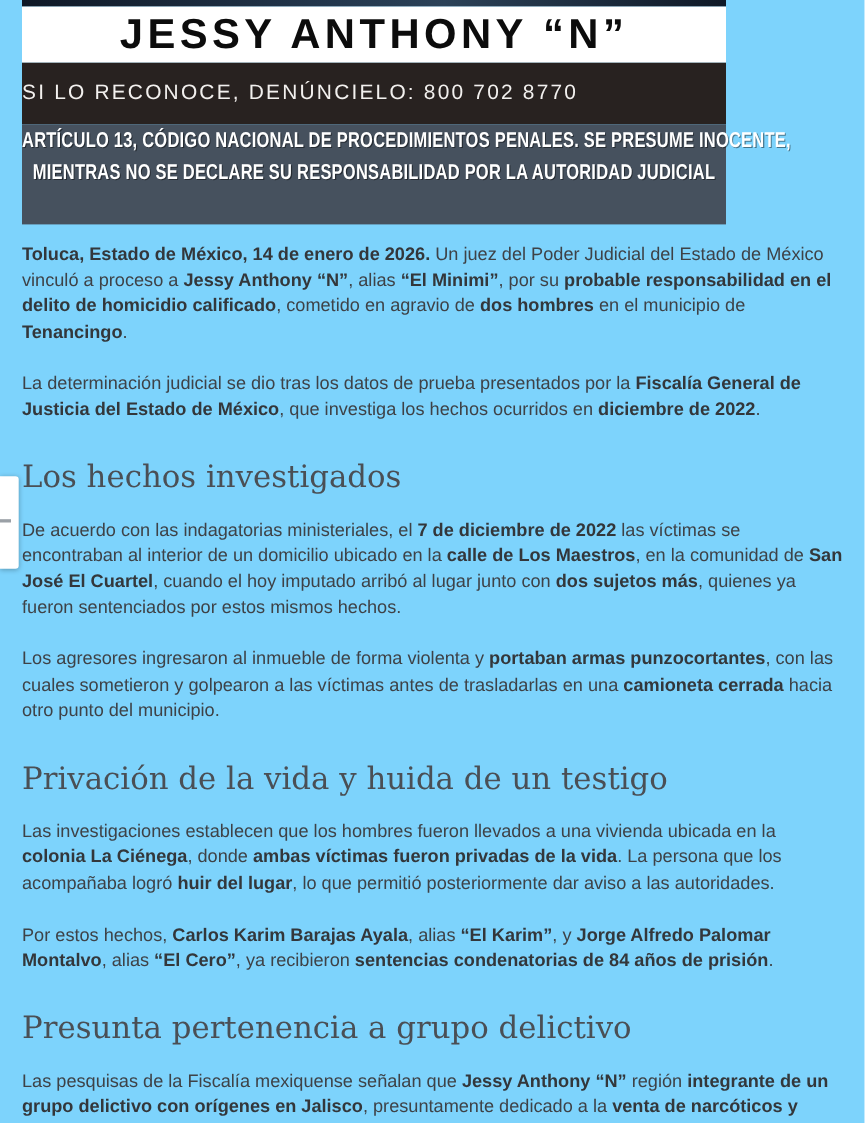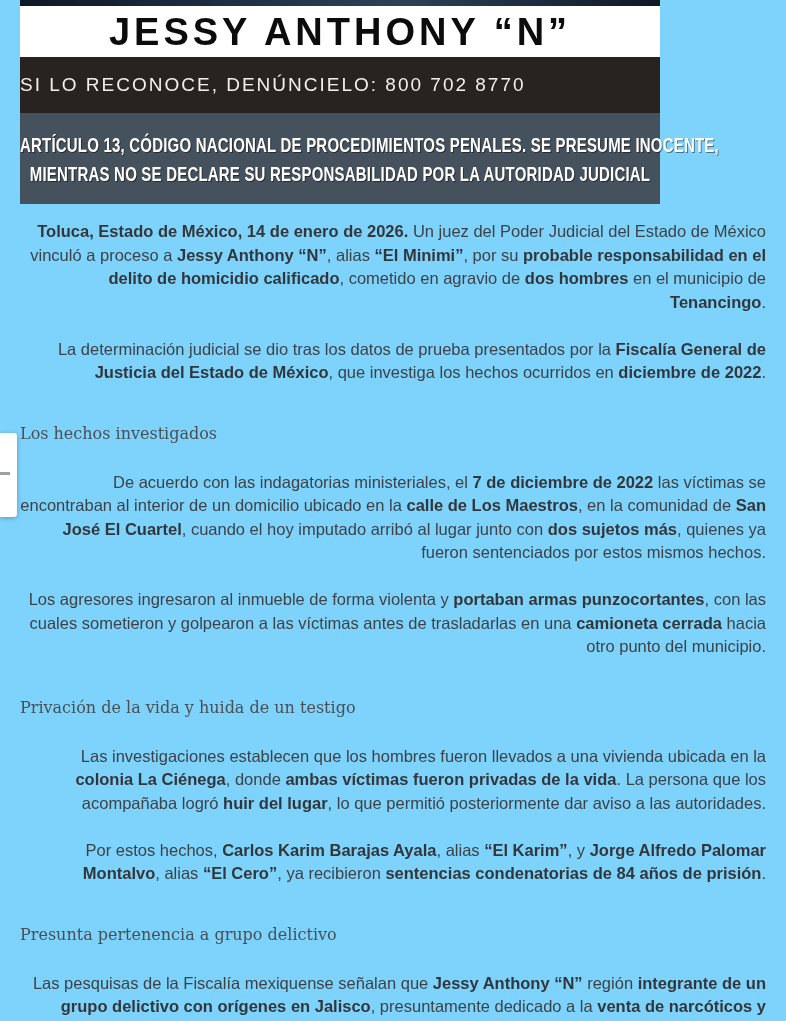--- a/index.html
+++ b/index.html
@@ -7,31 +7,31 @@
   .page{position:relative;width:786px;height:1021px;background:#7dd3fc;}
 
   
   .banner{margin:0 0 0 20px;padding:0;width:640px;}
   .banner .strip{height:6px;background:linear-gradient(90deg,var(--strip_dark),var(--strip_mid) 45%,#2c4258 60%,var(--strip_dark));}
   .banner .name{height:51px;line-height:52px;background:#ffffff;color:var(--name_text);
     font-weight:bold;font-size:38px;letter-spacing:4px;text-align:center;white-space:nowrap;}
   .banner .report{height:56px;line-height:56px;background:var(--report_bg);color:var(--light_text);
     font-size:19px;letter-spacing:2px;text-align:left;white-space:nowrap;}
   .banner .legal{height:91px;background:var(--legal_bg);color:#ffffff;text-align:center;
-    padding-top:17px;box-sizing:border-box;}
+    box-sizing:border-box;}
   .legal-line{display:inline-block;white-space:nowrap;font-weight:bold;font-size:15px;line-height:29px;
     letter-spacing:0.2px;transform:scaleY(1.3);transform-origin:center;
     text-shadow:1px 1px 0 rgba(0,0,0,0.45);font-family:"Liberation Sans",sans-serif;}
 
   
   article{padding:16px 20px 0 20px;font-size:16.5px;line-height:23.5px;color:var(--body_text);}
-  article p{margin:0 0 23.5px 0;text-align:right;}
+  article p{margin:0 0 23.5px 0;}
   article strong{color:var(--bold_text);font-weight:bold;}
   article h2{font-family:"DejaVu Serif","Liberation Serif",serif;font-weight:normal;
-    font-size:16px;line-height:30px;color:var(--heading_text);margin:34px 0 22px 0;}
+    font-size:28px;line-height:30px;color:var(--heading_text);margin:34px 0 22px 0;}
 
   
   .float-widget{position:absolute;left:0;top:433px;width:17px;height:84px;background:#fff;
     border-radius:0 3px 3px 0;box-shadow:0 1px 5px rgba(0,0,0,0.28);z-index:4;}
   .float-widget .dash{position:absolute;left:0;top:39px;width:10px;height:3px;background:var(--dash);}
 </style>
 </head>
 <body>
 
 <div class="page">

